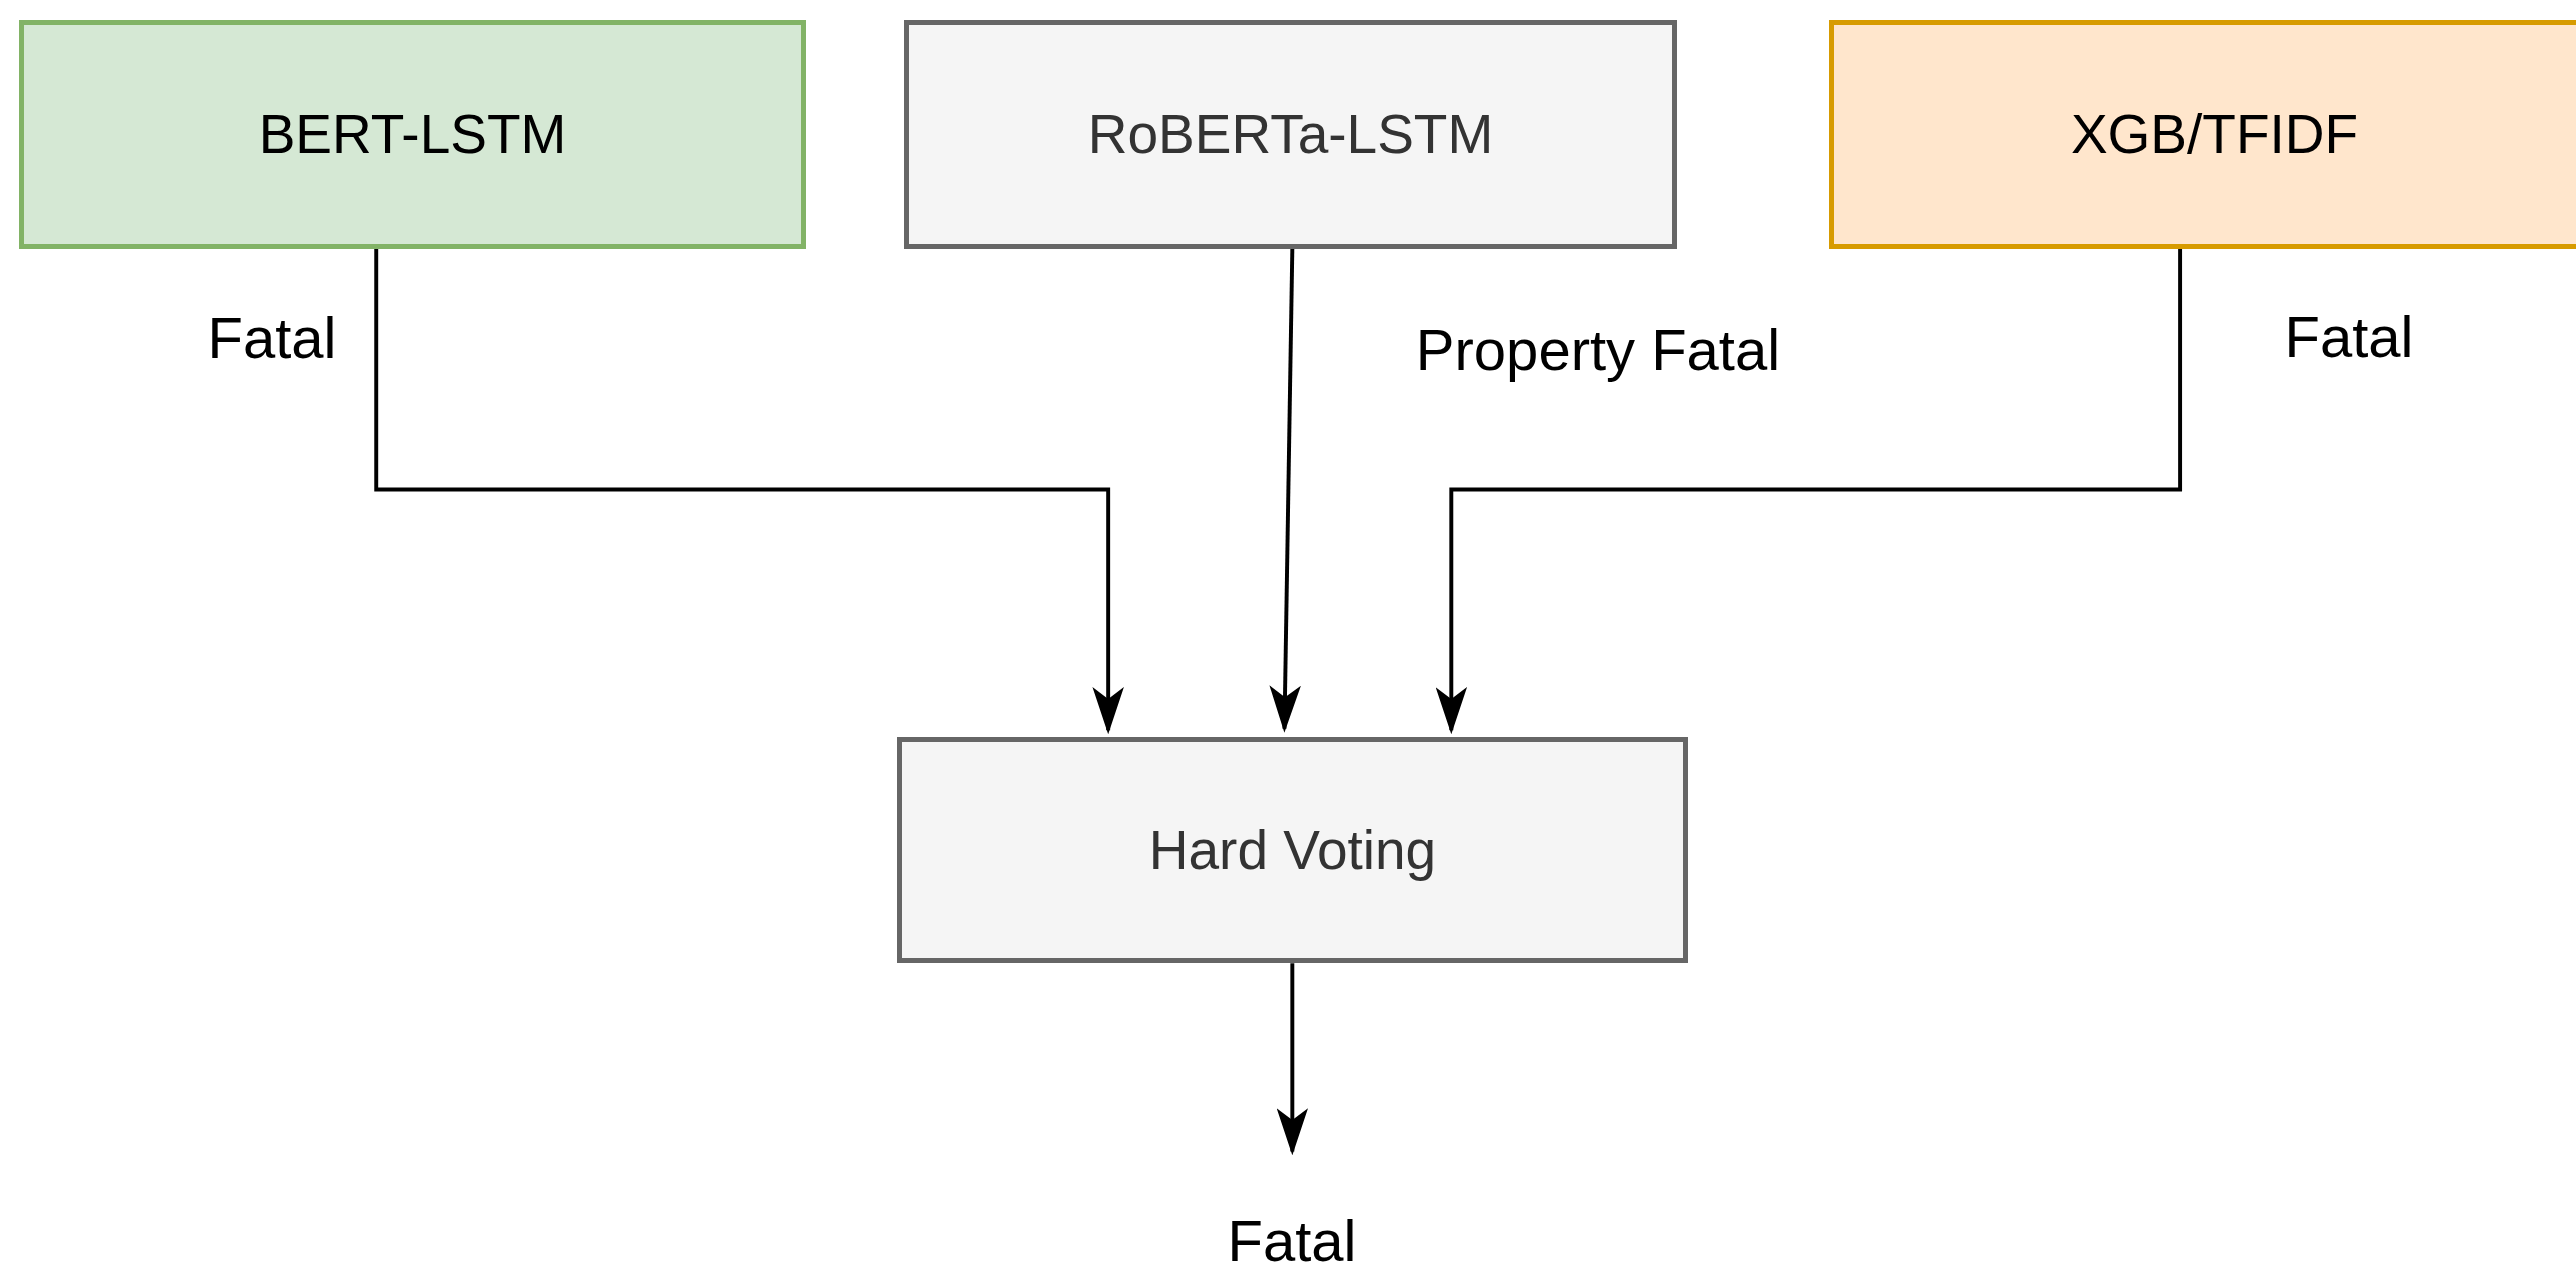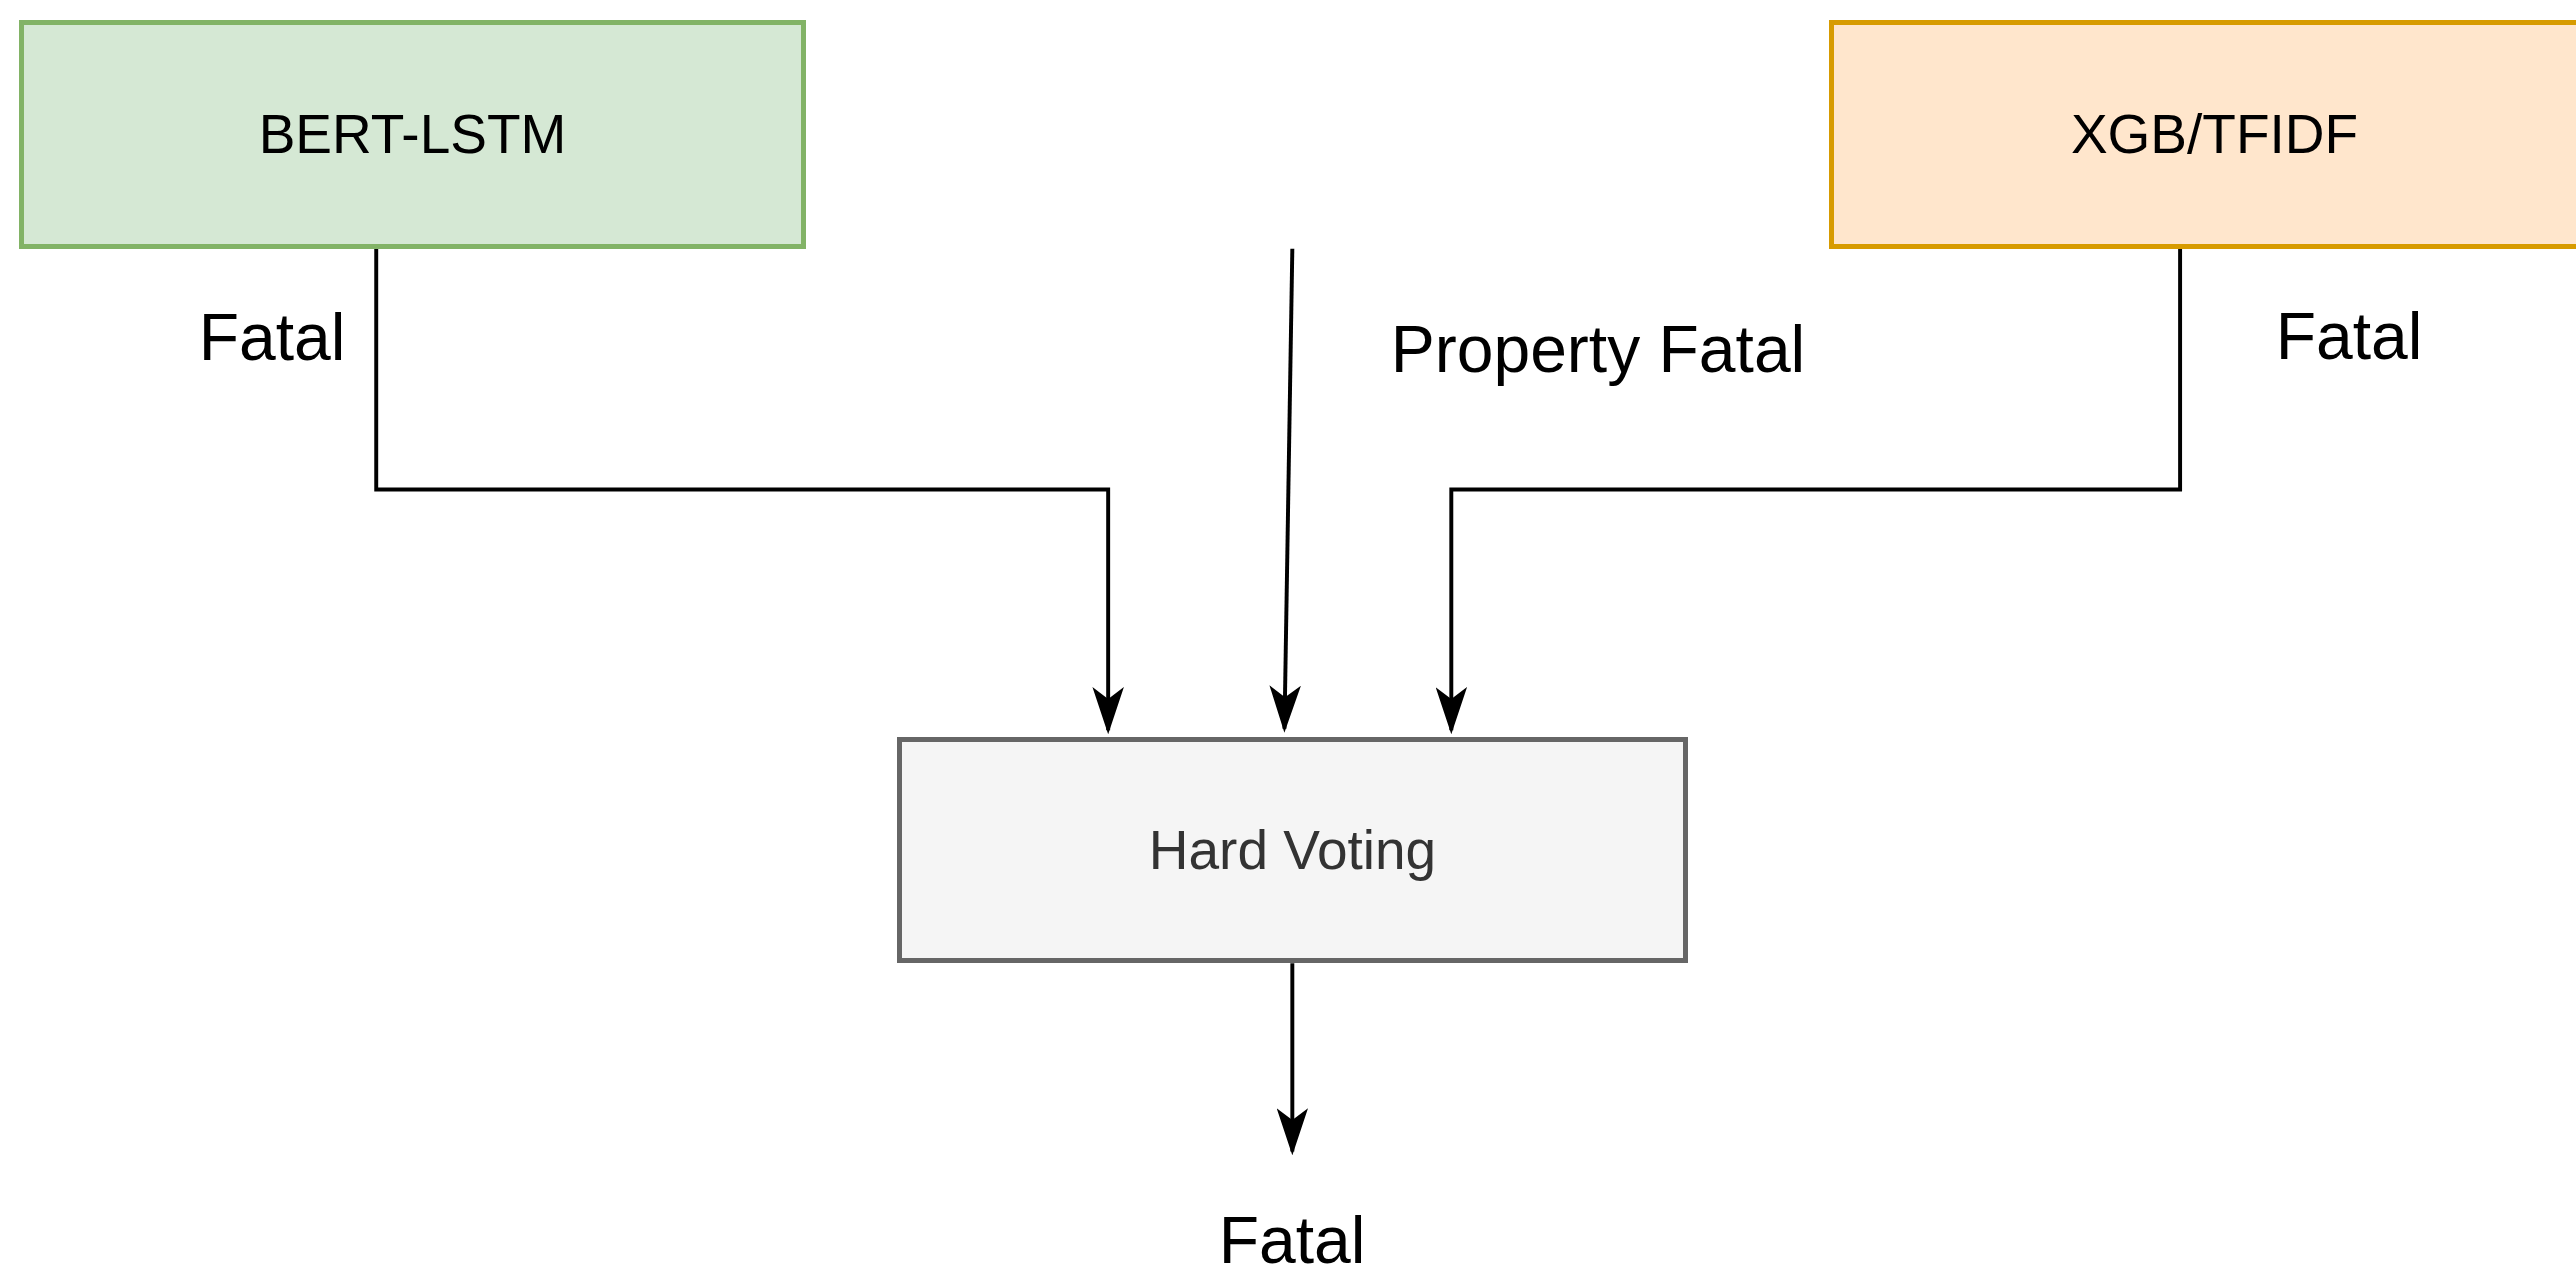--- a/index.html
+++ b/index.html
@@ -40,21 +40,21 @@
     line-height: 1.2;
     white-space: nowrap;
   }
   .node-bert    { left: 19px;   top: 19.7px;  width: 787px; height: 229px; }
   .node-roberta { left: 904px; top: 19.7px;  width: 773px;  height: 229px; }
   .node-xgb     { left: 1793px; top: 19.7px;  width: 771px;  height: 229px; margin-left: 36px; }
   .node-voting  { left: 897px; top: 737px; width: 791px; height: 226px; }
   .edge-label {
     position: absolute;
     transform: translate(-50%, -50%);
-    font-size: 66px;
+    font-size: 58px;
     color: #000000;
     white-space: nowrap;
     line-height: 1.2;
   }
   .label-fatal-left      { left: 272px;  top: 338px; }
   .label-property-damage { left: 1598px; top: 350px; }
   .label-fatal-right     { left: 2349px; top: 337px; }
   .label-fatal-output    { left: 1292px; top: 1241px; }
 </style>
 </head>
@@ -71,20 +71,23 @@
     <path class="edge" d="M 478 316 L 478 622 L 1408 622 L 1408 928" marker-end="url(#arrowhead)"></path>
     <path class="edge" d="M 1642 316 L 1632 926" marker-end="url(#arrowhead)"></path>
     <path class="edge" d="M 2770 316 L 2770 622 L 1844 622 L 1844 928" marker-end="url(#arrowhead)"></path>
     <path class="edge" d="M 1642 1224 L 1642 1463" marker-end="url(#arrowhead)"></path>
   </svg>
 
   <div class="node node-bert" style="background-color: rgb(213, 232, 212); border-color: rgb(130, 179, 102); color: rgb(0, 0, 0);">
     <span>BERT-LSTM</span>
   </div>
 
+  <div class="node node-roberta" style="background-color: rgb(245, 245, 245); border-color: rgb(102, 102, 102); color: rgb(51, 51, 51);">
+    <span>RoBERTa-LSTM</span>
+  </div>
 
   <div class="node node-xgb" style="background-color: rgb(255, 230, 204); border-color: rgb(215, 155, 0); color: rgb(0, 0, 0);">
     <span>XGB/TFIDF</span>
   </div>
 
   <div class="node node-voting" style="background-color: rgb(245, 245, 245); border-color: rgb(102, 102, 102); color: rgb(51, 51, 51);">
     <span>Hard Voting</span>
   </div>
 
   <div class="edge-label label-fatal-left">Fatal</div>

